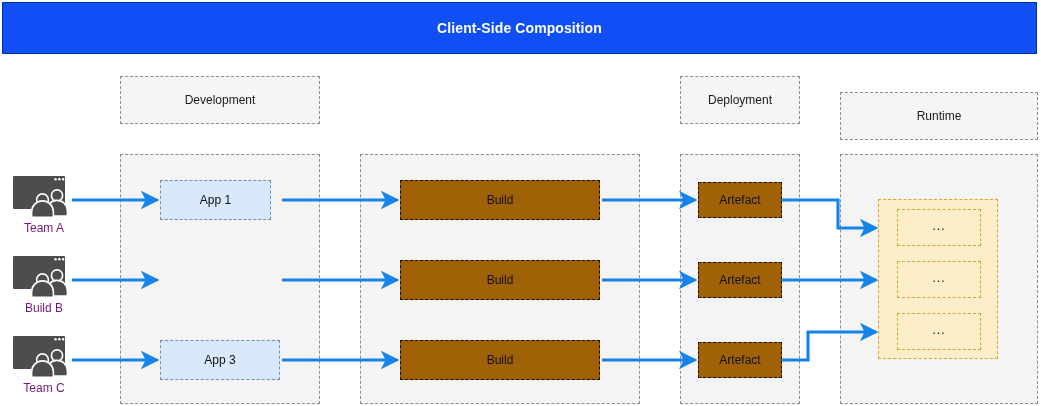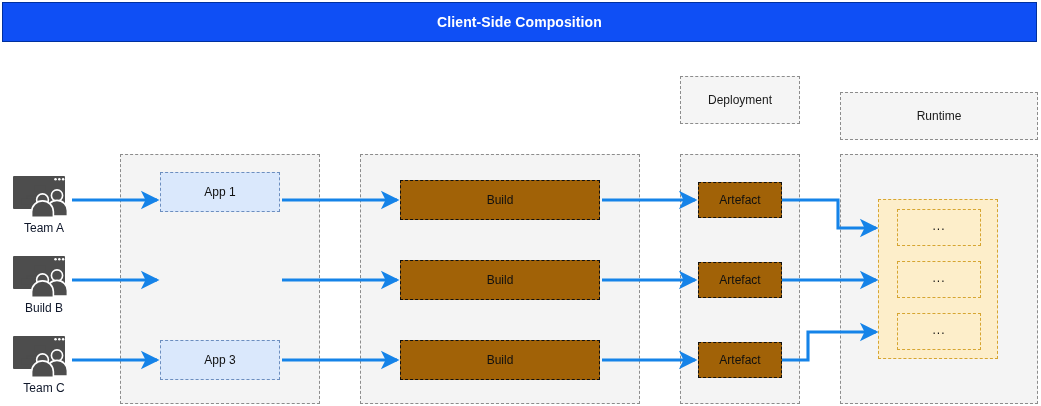--- a/index.html
+++ b/index.html
@@ -12,21 +12,21 @@
     width:1041px;
     height:406px;
     background:#ffffff;
     overflow:hidden;
   }
 
   
   #title-bar{
     position:absolute;
     left:2px; top:2px;
-    width:1035px; height:40px;
+    width:1035px; height:52px;
     background:#0f4ff5;
     border:1px solid #00309e;
     display:flex; align-items:center; justify-content:center;
     box-sizing:border-box;
   }
   #title-bar .title-text{
     color:#ffffff;
     font-size:14px;
     font-weight:bold;
     letter-spacing:.1px;
@@ -97,40 +97,43 @@
     position:absolute;
     width:84px;
     display:flex;
     flex-direction:column;
     align-items:center;
   }
   .team-icon{ width:62px; height:44px; display:block; }
   .team-label{
     margin-top:3px;
     font-size:12px;
-    color:#0f172a;
+    color:#701a75;
   }
 
   
   #arrow-layer{
     position:absolute;
     left:0; top:0;
     width:1041px; height:406px;
     pointer-events:none;
   }
 </style>
 </head>
 <body>
 
 <div id="stage">
 
   <div id="title-bar">
     <span class="title-text">Client-Side Composition</span>
   </div>
 
+  <div class="phase-header" style="left:120px; top:76px; width:200px;">
+    <span class="phase-label">Development</span>
+  </div>
   <div class="phase-header" style="left:680px; top:76px; width:120px;">
     <span class="phase-label">Deployment</span>
   </div>
   <div class="phase-header" style="left:840px; top:92px; width:198px;">
     <span class="phase-label">Runtime</span>
   </div>
 
   <div class="lane-panel" style="left:120px; top:154px; width:200px; height:250px;"></div>
   <div class="lane-panel" style="left:360px; top:154px; width:280px; height:250px;"></div>
   <div class="lane-panel" style="left:680px; top:154px; width:120px; height:250px;"></div>
@@ -167,21 +170,21 @@
       <path d="M602,200 L695,200"></path>
       <path d="M602,280 L695,280"></path>
       <path d="M602,360 L695,360"></path>
 
       <path d="M782,200 L838,200 L838,228 L876,228"></path>
       <path d="M782,280 L876,280"></path>
       <path d="M782,360 L808,360 L808,332 L876,332"></path>
     </g>
   </svg>
 
-  <div class="node app" style="left:160px; top:172px; width:120px; height:40px;">
+  <div class="node app" style="left:160px; top:180px; width:111px; height:40px;">
     <span>App 1</span>
   </div>
   <div class="node build" style="left:400px; top:180px; width:200px; height:40px;">
     <span>Build</span>
   </div>
   <div class="node artefact" style="left:698px; top:182px; width:84px; height:36px;">
     <span>Artefact</span>
   </div>
 
   <div class="node build" style="left:400px; top:260px; width:200px; height:40px;">

